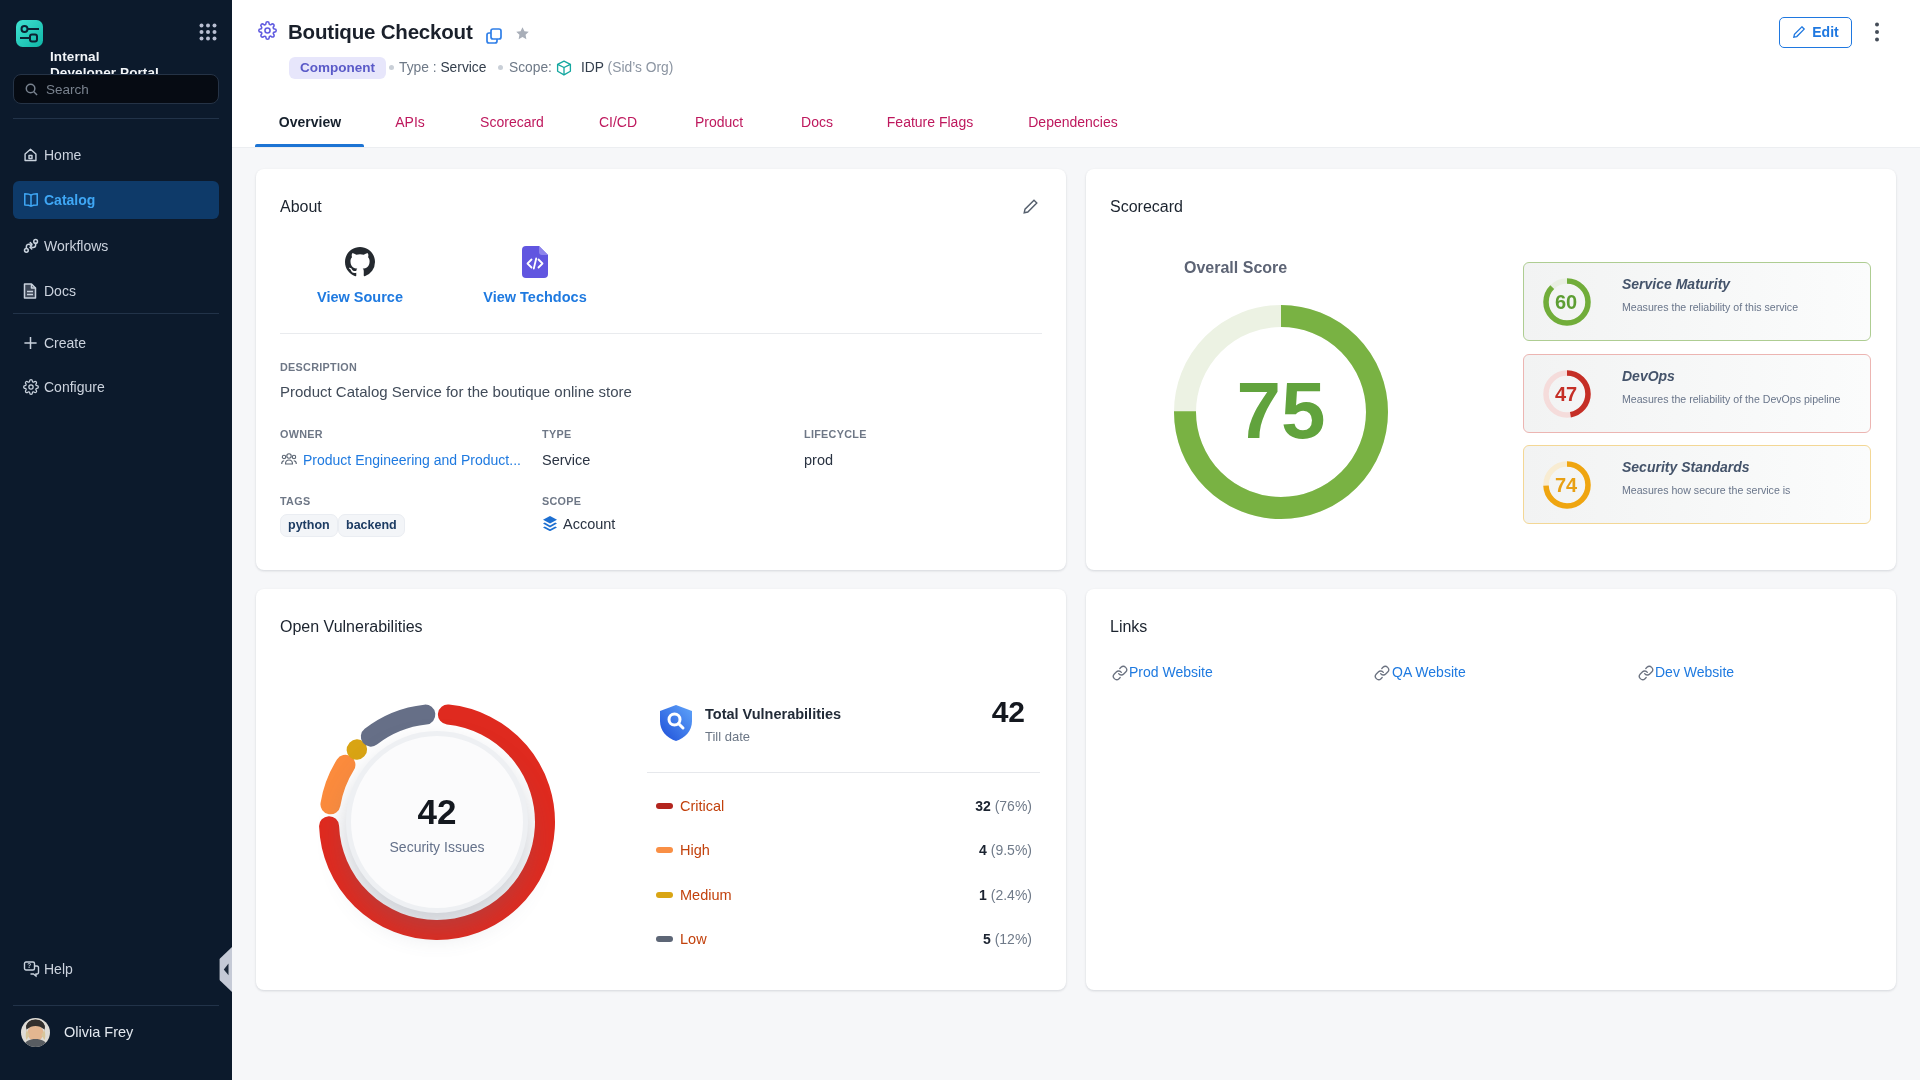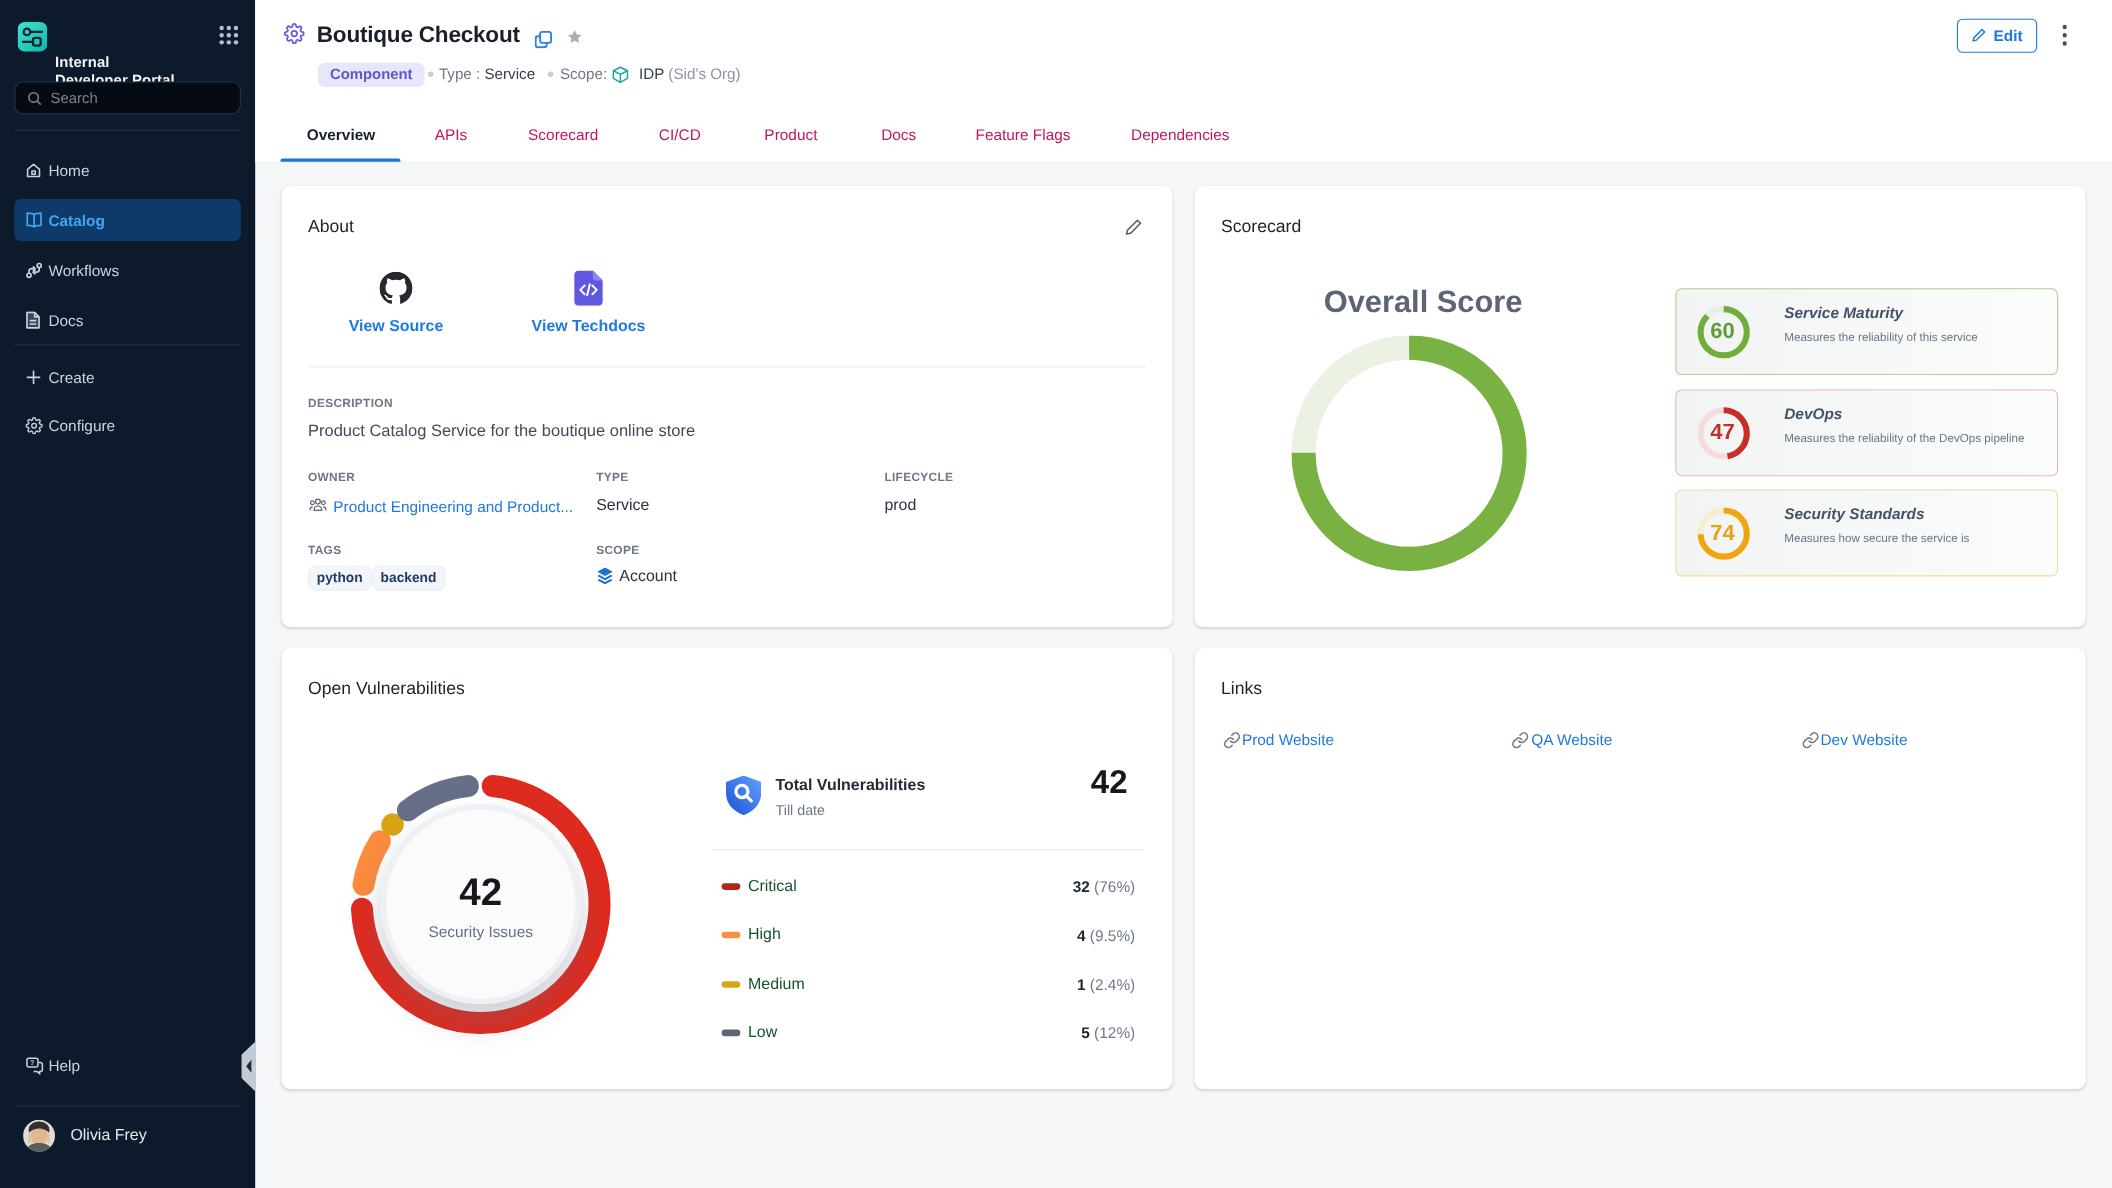--- a/index.html
+++ b/index.html
@@ -41,21 +41,21 @@
 
 .mini { position:absolute; left:437px; width:348px; height:79px; border-radius:6px; background:linear-gradient(90deg,#f2f3f3,#fbfcfc); }
 .mini .t { position:absolute; left:98px; top:13px; font-size:14px; font-weight:bold; color:#44536a;font-style:italic; }
 .mini .s { position:absolute; left:98px; top:38px; font-size:10.6px; color:#69758a; white-space:nowrap; }
 .mini svg { position:absolute; left:17px; top:50%; transform:translateY(-50%); }
 .mini .num { position:absolute; left:17px; width:50px; text-align:center; top:50%; transform:translateY(-50%); font-size:20px; font-weight:bold; }
 
 
 .vrow { position:absolute; left:391px; width:393px; height:20px; }
 .vrow .dash { position:absolute; left:9px; top:7px; width:17px; height:6px; border-radius:3px; }
-.vrow .nm { position:absolute; left:33px; top:2px; font-size:14.5px; color:#14532d;text-align:right; }
+.vrow .nm { position:absolute; left:33px; top:2px; font-size:14.5px; color:#c2410c;text-align:right; }
 .vrow .rv { position:absolute; right:8px; top:2px; font-size:14px; color:#6f7a89; text-align:right; }
 .vrow .rv b { color:#1b2330; }
 </style>
 </head>
 <body>
 
 <div id="sidebar">
   <svg class="abs" style="left:16px;top:20px" width="27" height="27" viewBox="0 0 27 27">
     <defs>
         <linearGradient id="lg" x1="0" y1="0" x2="1" y2="1">
@@ -258,25 +258,26 @@
   <svg class="abs" style="left:287px;top:347px" width="14" height="15" viewBox="0 0 14 15" fill="#1d6fd1">
       <path d="M7 0 L14 3.8 L7 7.6 L0 3.8 Z"></path>
       <path d="M7 9.4 L1.8 6.6 L0 7.6 L7 11.4 L14 7.6 L12.2 6.6 Z"></path>
       <path d="M7 13.2 L1.8 10.4 L0 11.4 L7 15.2 L14 11.4 L12.2 10.4 Z"></path>
     </svg>
   <div class="val abs" style="left:307px;top:347px">Account</div>
 </div>
 
 <div class="card" style="left:1086px;top:169px">
   <div class="ctitle">Scorecard</div>
-  <div class="abs" style="left:98px;top:90px;width:200px;text-align:right;font-size:28px;font-weight:bold;color:#5d6475">Overall Score</div>
+  <div class="abs" style="left:98px;top:90px;width:200px;text-align:left;font-size:16px;font-weight:bold;color:#5d6475">Overall Score</div>
   <svg class="abs" style="left:88px;top:136px" width="214" height="214" viewBox="0 0 214 214">
     <circle cx="107" cy="107" r="96" fill="none" stroke="#ecf2e3" stroke-width="22"></circle>
     <circle cx="107" cy="107" r="96" fill="none" stroke="#79b243" stroke-width="22" stroke-dasharray="452.4 603.2" transform="rotate(-90 107 107)"></circle>
   </svg>
+  <div class="abs" style="left:95px;top:202px;width:200px;text-align:center;font-size:80px;line-height:80px;font-weight:bold;color:#61a33d">75</div>
 
   <div class="mini" style="top:93px;border:1.5px solid #aecd92">
     <svg width="52" height="52" viewBox="0 0 52 52">
         <circle cx="26" cy="26" r="21" fill="none" stroke="#e9efe2" stroke-width="5.5"></circle>
         <circle cx="26" cy="26" r="21" fill="none" stroke="#71ad3a" stroke-width="5.5" stroke-dasharray="114.8 131.9" transform="rotate(-90 26 26)"></circle>
       </svg>
     <div class="num" style="color:#5d9e33">60</div>
     <div class="t">Service Maturity</div>
     <div class="s">Measures the reliability of this service</div>
   </div>

